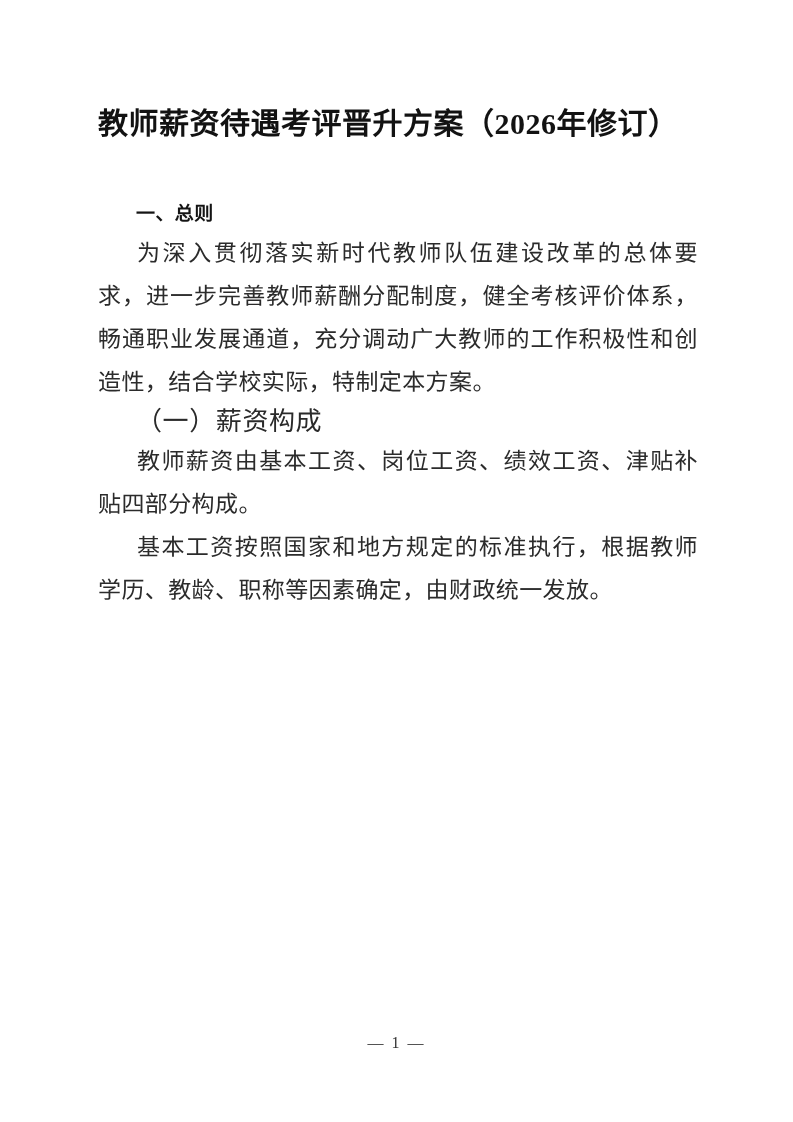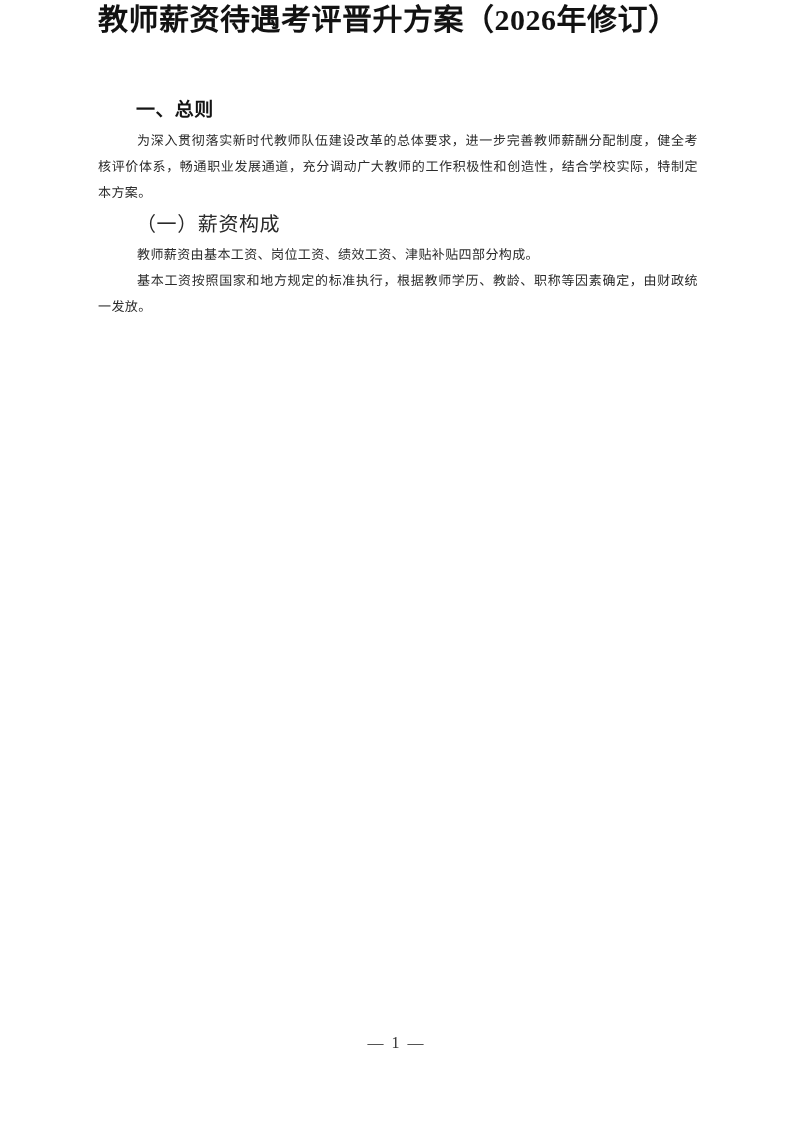--- a/index.html
+++ b/index.html
@@ -29,53 +29,54 @@
   
   .doc-title {
     font-family: "Liberation Serif", "DejaVu Serif", serif;
     font-weight: bold;
     font-size: 30px;
     line-height: 40px;
     letter-spacing: 0.5px;
     color: #121212;
     text-align: left;
     margin: 0;
+    padding-top: 104px;
     white-space: nowrap;
   }
 
   
   .section-heading {
     font-family: Liberation Serif, serif;
     font-weight: bold;
     font-size: 19px;
     line-height: 36px;
     color: #141414;
     margin: 0;
     text-indent: 38px;
     letter-spacing: 0.4px;
   }
 
   
   .sub-heading {
     font-family: "Liberation Serif", "DejaVu Serif", serif;
     font-weight: normal;
-    font-size: 20px;
+    font-size: 26px;
     line-height: 36px;
     color: #2a2a2a;
     margin: 0;
     text-indent: 38px;
     letter-spacing: 0.6px;
   }
 
   
   .body-para {
     font-family: "Liberation Serif", "DejaVu Serif", serif;
     font-weight: normal;
-    font-size: 13px;
-    line-height: 26px;
+    font-size: 23px;
+    line-height: 43px;
     color: #2b2b2b;
     margin: 0;
     text-indent: 39px;
     text-align: justify;
     text-justify: inter-ideograph;
     letter-spacing: 0.4px;
     word-break: break-all;
   }
 
   .body-para:last-child { text-align: justify; }

